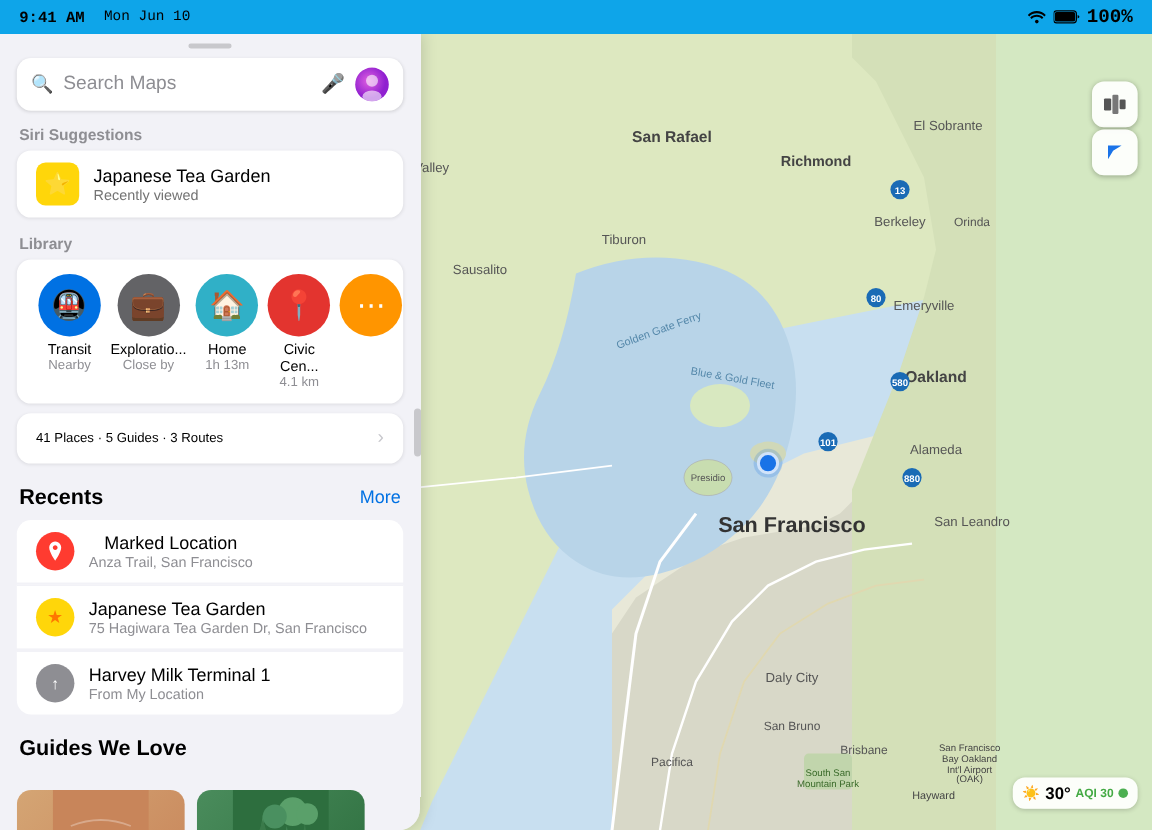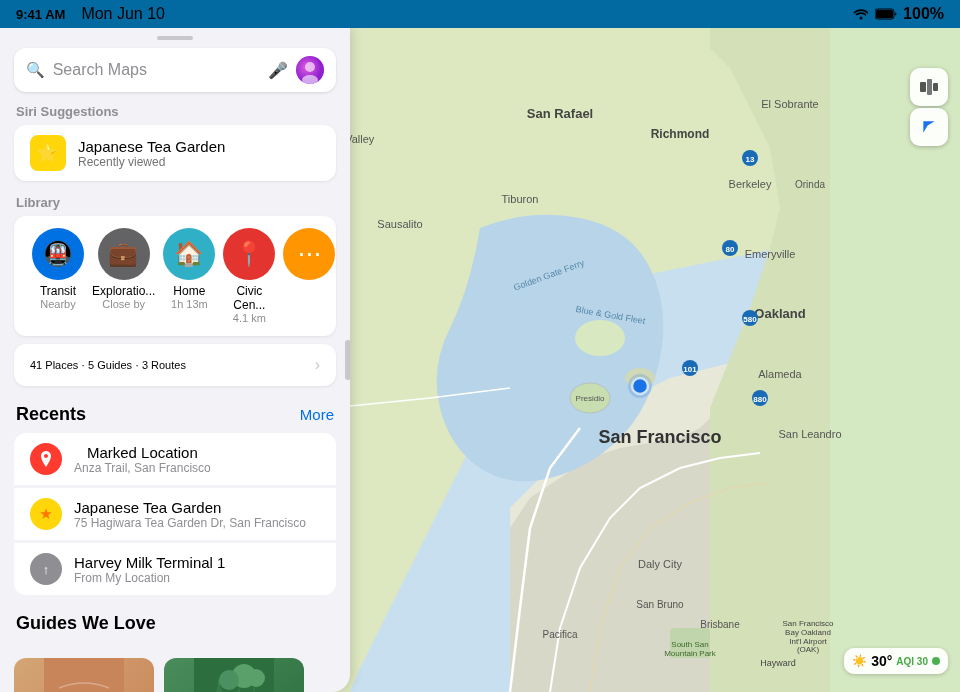--- a/index.html
+++ b/index.html
@@ -10,32 +10,33 @@
       font-family: -apple-system, 'SF Pro Display', 'Helvetica Neue', Arial, sans-serif;
       background: #000;
       position: relative;
     }
 
     
     .status-bar {
       position: absolute;
       top: 0; left: 0; right: 0;
       height: 28px;
-      background: #0369a1;
+      background: #0ea5e9;
       display: flex;
       align-items: center;
       justify-content: space-between;
       padding: 0 16px;
       z-index: 100;
       font-size: 12px;
       font-weight: 600;
       color: #000;
+      font-family: Liberation Mono, monospace;
     }
     .status-bar .time { font-size: 13px; font-weight: 700; }
-    .status-bar .date { font-size: 16px; font-weight: 500; margin-left: 8px; }
+    .status-bar .date { font-size: 12px; font-weight: 500; margin-left: 8px; }
     .status-bar .status-right { display: flex; align-items: center; gap: 6px; }
 
     
     .map-area {
       position: absolute;
       top: 28px; left: 0; right: 0; bottom: 0;
       background: #d4e8c2;
       overflow: hidden;
     }
 

